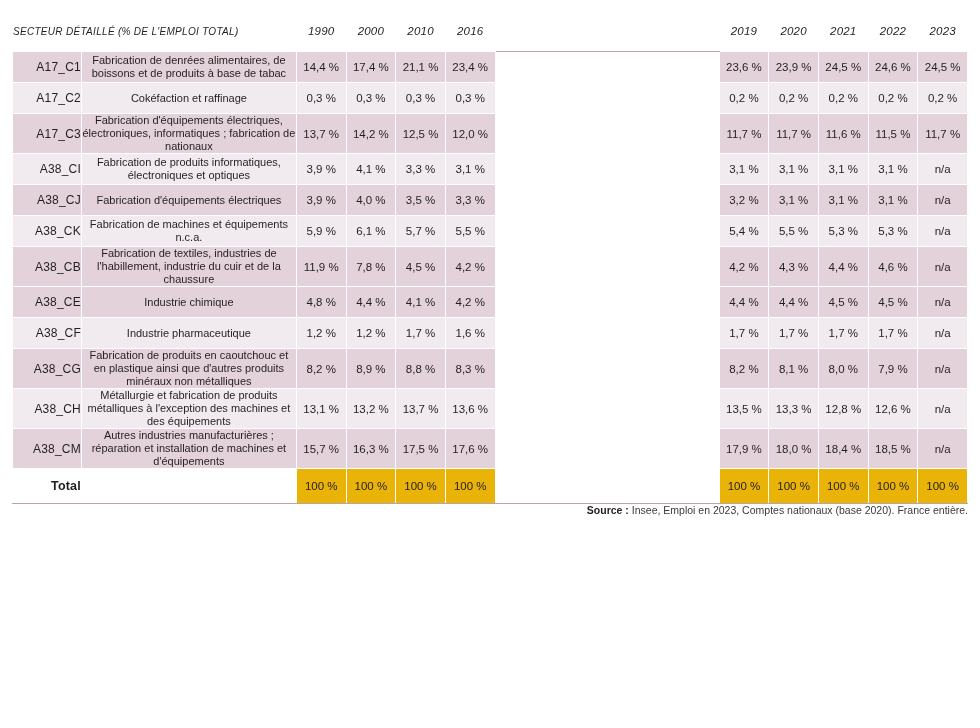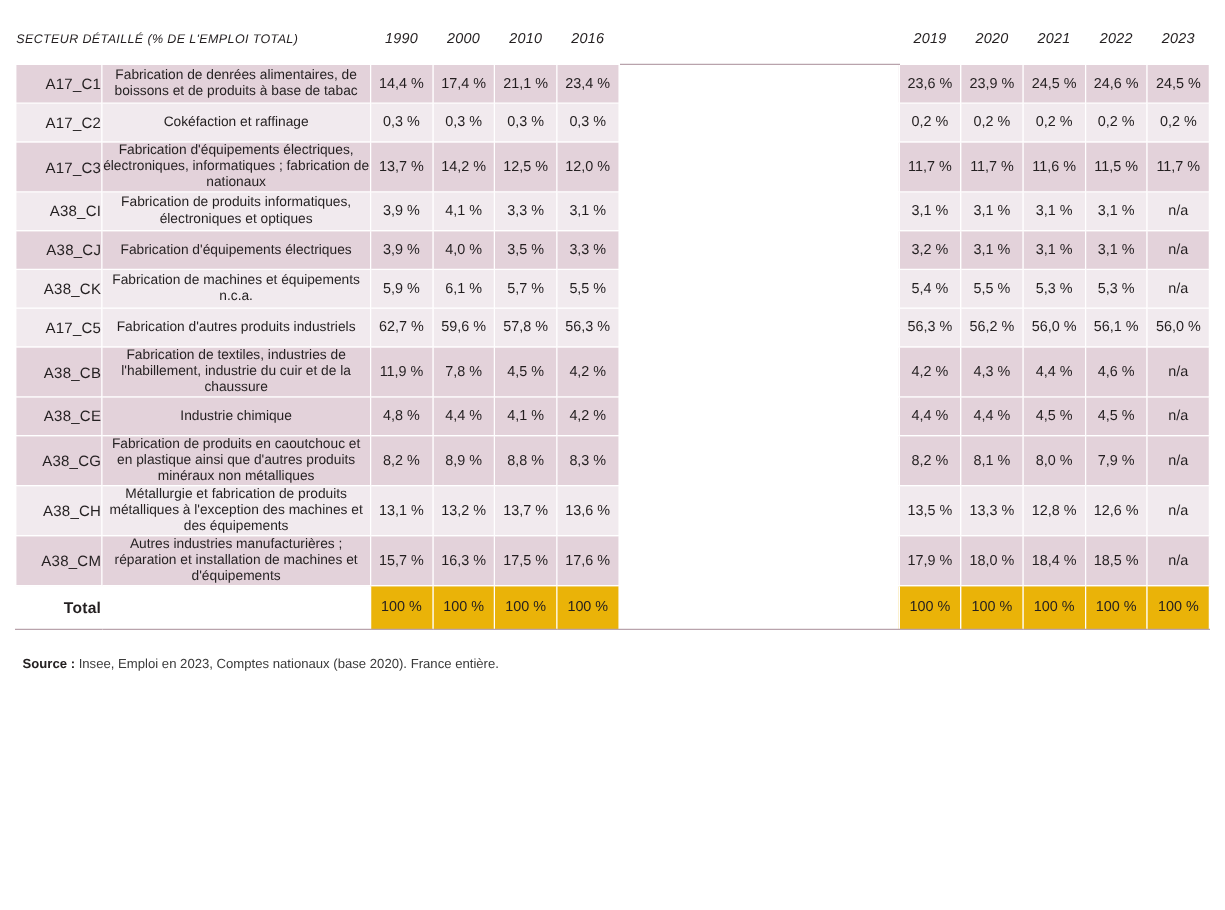--- a/index.html
+++ b/index.html
@@ -112,24 +112,25 @@
     background: #eab308;
     font-size: 11.5px;
   }
   tr.total td.gap {
     border-top: 1px solid #b9a3ac;
     border-bottom: 1px solid #b9a3ac;
     background: #ffffff;
   }
 
   .source {
-    margin-top: 21px;
+    margin-top: 0;
     padding-left: 6px;
     font-size: 10.5px;
     color: #3a3a3a;
+    text-align: right;
   }
   .source .lbl { font-weight: bold; color: #231f20; }
 </style>
 </head>
 <body>
 
 <div class="page">
 
   <table class="stats">
     <colgroup>
@@ -239,34 +240,20 @@
           <td class="val">6,1 %</td>
           <td class="val">5,7 %</td>
           <td class="val">5,5 %</td>
           <td class="gap"></td>
           <td class="val">5,4 %</td>
           <td class="val">5,5 %</td>
           <td class="val">5,3 %</td>
           <td class="val">5,3 %</td>
           <td class="val">n/a</td>
         </tr>
-        <tr class="plain">
-          <td class="code">A17_C5</td>
-          <td class="label">Fabrication d'autres produits industriels</td>
-          <td class="val">62,7 %</td>
-          <td class="val">59,6 %</td>
-          <td class="val">57,8 %</td>
-          <td class="val">56,3 %</td>
-          <td class="gap"></td>
-          <td class="val">56,3 %</td>
-          <td class="val">56,2 %</td>
-          <td class="val">56,0 %</td>
-          <td class="val">56,1 %</td>
-          <td class="val">56,0 %</td>
-        </tr>
         <tr class="shade">
           <td class="code">A38_CB</td>
           <td class="label">Fabrication de textiles, industries de l'habillement, industrie du cuir et de la chaussure</td>
           <td class="val">11,9 %</td>
           <td class="val">7,8 %</td>
           <td class="val">4,5 %</td>
           <td class="val">4,2 %</td>
           <td class="gap"></td>
           <td class="val">4,2 %</td>
           <td class="val">4,3 %</td>
@@ -281,20 +268,34 @@
           <td class="val">4,4 %</td>
           <td class="val">4,1 %</td>
           <td class="val">4,2 %</td>
           <td class="gap"></td>
           <td class="val">4,4 %</td>
           <td class="val">4,4 %</td>
           <td class="val">4,5 %</td>
           <td class="val">4,5 %</td>
           <td class="val">n/a</td>
         </tr>
+        <tr class="plain">
+          <td class="code">A38_CF</td>
+          <td class="label">Industrie pharmaceutique</td>
+          <td class="val">1,2 %</td>
+          <td class="val">1,2 %</td>
+          <td class="val">1,7 %</td>
+          <td class="val">1,6 %</td>
+          <td class="gap"></td>
+          <td class="val">1,7 %</td>
+          <td class="val">1,7 %</td>
+          <td class="val">1,7 %</td>
+          <td class="val">1,7 %</td>
+          <td class="val">n/a</td>
+        </tr>
         <tr class="shade">
           <td class="code">A38_CG</td>
           <td class="label">Fabrication de produits en caoutchouc et en plastique ainsi que d'autres produits minéraux non métalliques</td>
           <td class="val">8,2 %</td>
           <td class="val">8,9 %</td>
           <td class="val">8,8 %</td>
           <td class="val">8,3 %</td>
           <td class="gap"></td>
           <td class="val">8,2 %</td>
           <td class="val">8,1 %</td>

